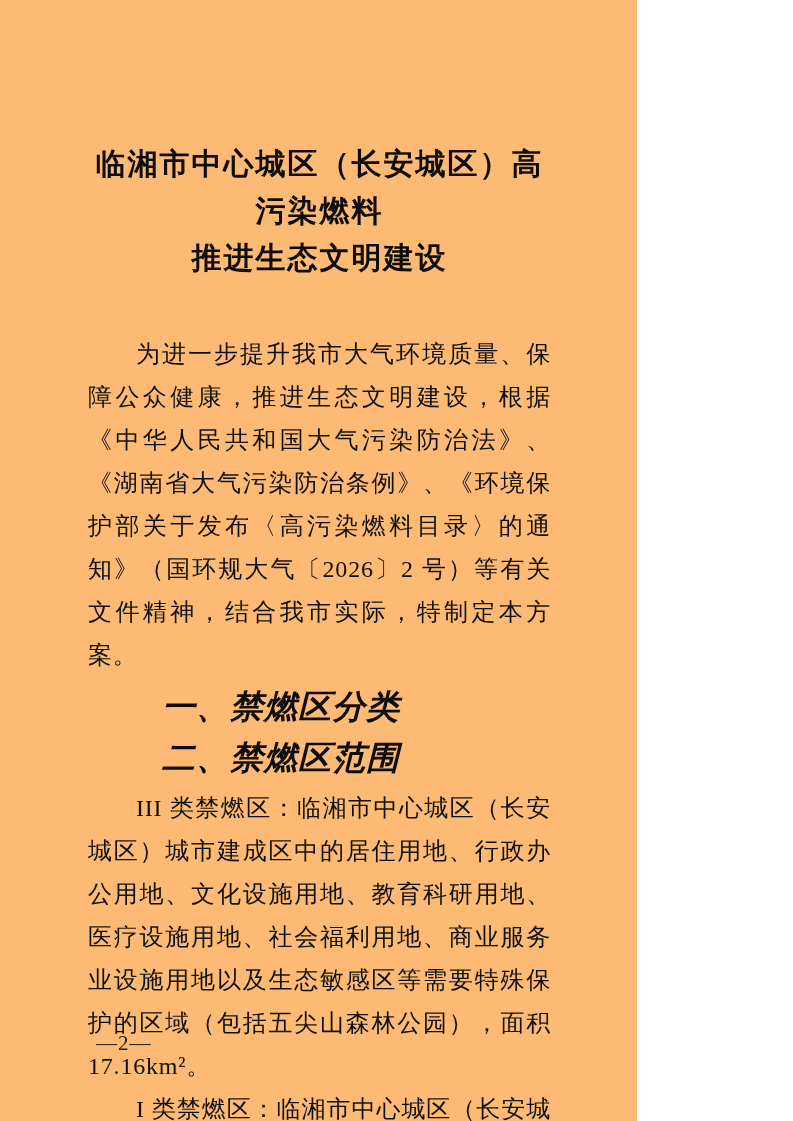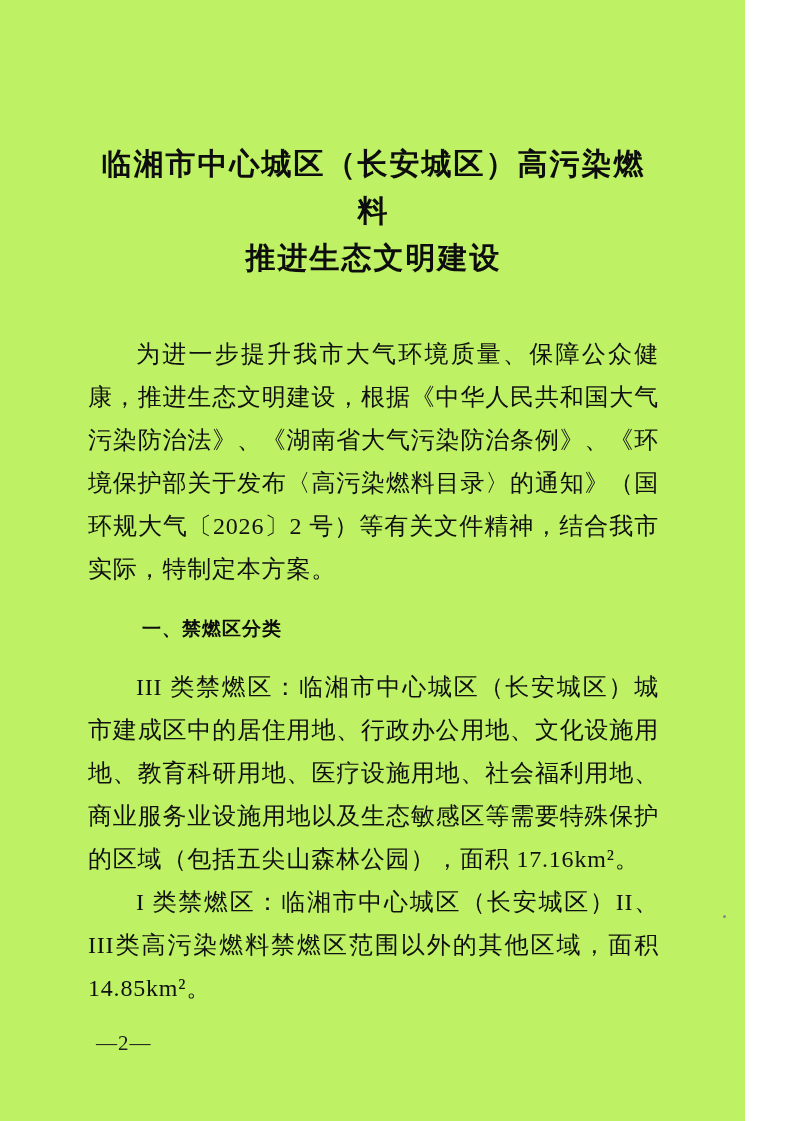--- a/index.html
+++ b/index.html
@@ -8,23 +8,23 @@
     background: #ffffff;
   }
   body {
     width: 793px;
     height: 1121px;
     font-family: "Liberation Serif", "DejaVu Serif", serif;
     color: #111111;
   }
   .page {
     position: relative;
-    width: 745px;
+    width: 637px;
     height: 1121px;
-    background: #bef264;
+    background: #fdba74;
     overflow: hidden;
   }
   .content {
     padding: 140px 86px 0 88px;
   }
   .doc-title {
     margin: 0 0 52px 0;
     text-align: center;
     font-family: "Liberation Sans", "DejaVu Sans", sans-serif;
     font-weight: bold;
@@ -39,28 +39,29 @@
   .para {
     margin: 0;
     font-size: 24px;
     line-height: 43px;
     letter-spacing: 0.8px;
     text-align: justify;
     text-indent: 2em;
     color: #101010;
   }
   .heading {
-    margin: 16px;
+    margin: 8px;
     font-family: "Liberation Sans", "DejaVu Sans", sans-serif;
     font-weight: bold;
-    font-size: 19px;
+    font-size: 33px;
     line-height: 43px;
     letter-spacing: 1px;
     text-indent: 2em;
     color: #0d0d0d;
+    font-style: italic;
   }
   .page-number {
     position: absolute;
     left: 96px;
     top: 1031px;
     font-size: 21px;
     letter-spacing: 1px;
     color: #1c1c1c;
     font-family: "Liberation Serif", "DejaVu Serif", serif;
   }
@@ -83,20 +84,21 @@
     <h1 class="doc-title">
       <span class="title-line">临湘市中心城区（长安城区）高污染燃料</span>
       <span class="title-line">推进生态文明建设</span>
     </h1>
 
     <p class="para">为进一步提升我市大气环境质量、保障公众健康，推进生态文明建设，根据《中华人民共和国大气污染防治法》、《湖南省大气污染防治条例》、《环境保护部关于发布〈高污染燃料目录〉的通知》（国环规大气〔2026〕2 号）等有关文件精神，结合我市实际，特制定本方案。</p>
 
     <p class="heading">一、禁燃区分类</p>
 
 
+    <p class="heading">二、禁燃区范围</p>
 
     <p class="para">III 类禁燃区：临湘市中心城区（长安城区）城市建成区中的居住用地、行政办公用地、文化设施用地、教育科研用地、医疗设施用地、社会福利用地、商业服务业设施用地以及生态敏感区等需要特殊保护的区域（包括五尖山森林公园），面积 17.16km²。</p>
 
 
     <p class="para">I 类禁燃区：临湘市中心城区（长安城区）II、III类高污染燃料禁燃区范围以外的其他区域，面积 14.85km²。</p>
 
   </div>
 
   <div class="speck"></div>
 

